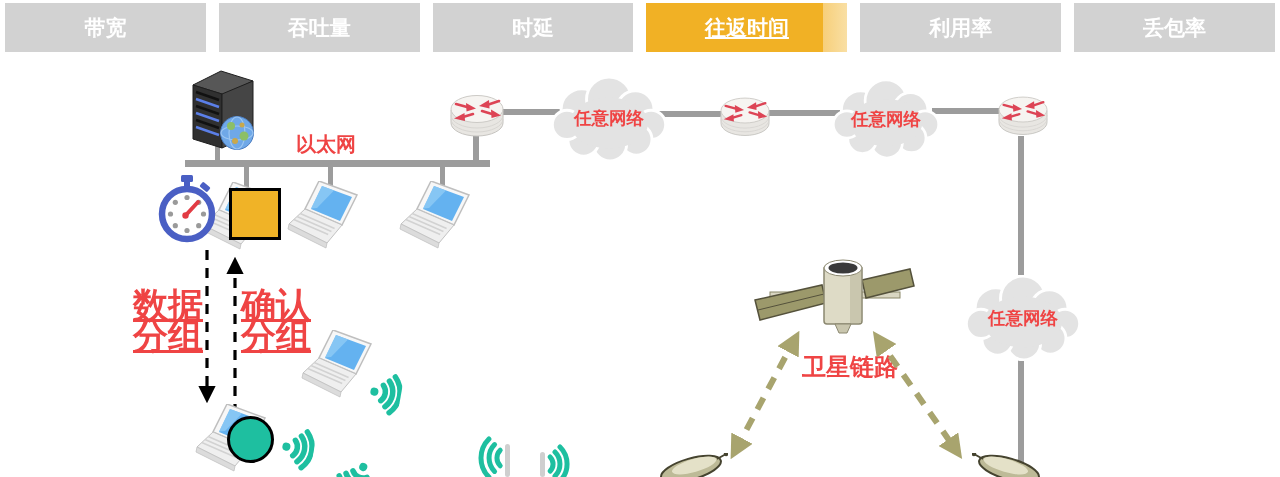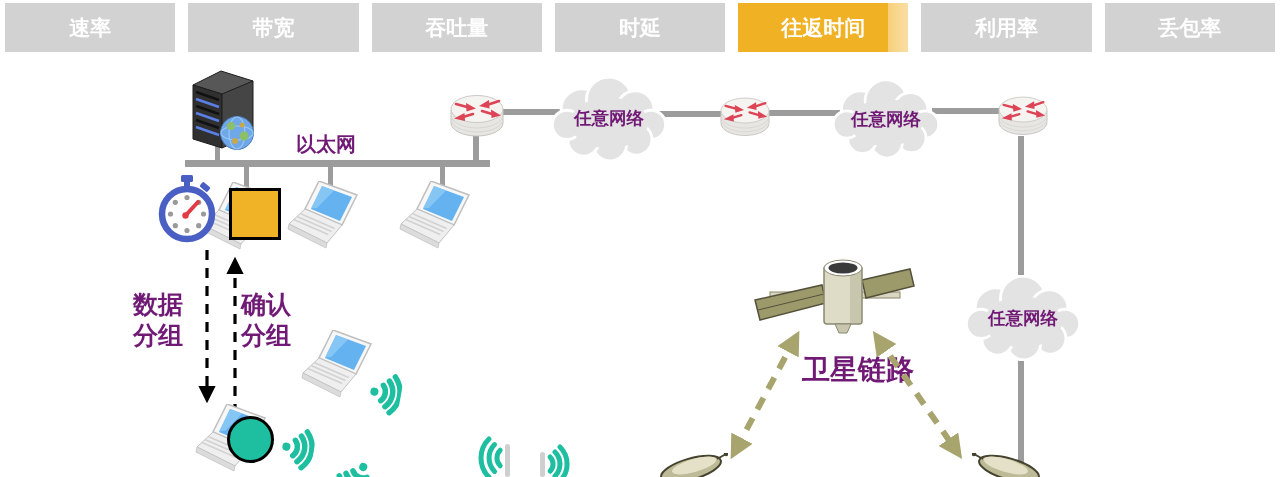--- a/index.html
+++ b/index.html
@@ -3,39 +3,38 @@
 <meta charset="utf-8">
 <style>
   html,body{margin:0;padding:0;background:#fff;}
   #screen{position:relative;width:1280px;height:477px;overflow:hidden;background:#fff;
           font-family:"Liberation Sans","DejaVu Sans",sans-serif;}
   
   .tabbar{position:absolute;left:0;top:3px;width:1280px;height:49px;display:flex;
           gap:13px;padding:0 5px;box-sizing:border-box;}
   .tab{flex:1;background:#D2D2D2;color:#fff;font-weight:bold;font-size:21px;
        display:flex;align-items:center;justify-content:center;cursor:pointer;}
-  .tab.active{background:linear-gradient(90deg,#F1B125 0%,#F1B125 88%,#F7CF7A 88%,#F9DFA4 100%);}
+  .tab.active{background:linear-gradient(90deg,#F1B125 0%,#F1B125 88%,#F7CF7A 88%,#F9DFA4 100%);text-decoration:underline;}
   
   .abs{position:absolute;}
   .gline{position:absolute;background:#9C9C9C;}
-  .lbl{position:absolute;color:#701a75;font-weight:bold;white-space:nowrap;}
+  .lbl{position:absolute;color:#ef4444;font-weight:bold;white-space:nowrap;}
   .cloud-lbl{font-size:17.5px;text-align:center;}
-  .pkt-lbl{font-size:25px;line-height:31px;}
+  .pkt-lbl{font-size:35px;line-height:31px;text-decoration:underline;}
   .square{position:absolute;background:#F0B327;border:3px solid #000;}
   .circle{position:absolute;background:#1EBFA0;border:3px solid #000;border-radius:50%;}
   .teal{color:#1EBFA0;}
   svg{display:block;overflow:visible;}
 </style>
 </head>
 <body>
 
 <div id="screen">
 
   <div class="tabbar">
-    <div class="tab">速率</div>
     <div class="tab">带宽</div>
     <div class="tab">吞吐量</div>
     <div class="tab">时延</div>
     <div class="tab active">往返时间</div>
     <div class="tab">利用率</div>
     <div class="tab">丢包率</div>
   </div>
 
   <svg width="0" height="0" style="position:absolute">
     <defs>
@@ -242,21 +241,21 @@
     <rect x="20" y="36" width="130" height="6" fill="#D9D6C2" stroke="#8A8768" stroke-width="1"></rect>
     <polygon points="5,44 72,29 76,47 10,64" fill="#9C996B" stroke="#54513B" stroke-width="1.5"></polygon>
     <line x1="8" y1="54" x2="74" y2="38" stroke="#54513B"></line>
     <polygon points="112,24 160,13 164,30 116,42" fill="#9C996B" stroke="#54513B" stroke-width="1.5"></polygon>
     <rect x="74" y="10" width="38" height="58" rx="3" fill="#DEDBC6" stroke="#8B8870" stroke-width="1.5"></rect>
     <rect x="100" y="11" width="11" height="56" fill="#C9C6AE"></rect>
     <ellipse cx="93" cy="12" rx="19" ry="8" fill="#FFF" stroke="#8B8870"></ellipse>
     <ellipse cx="93" cy="12" rx="14.5" ry="5.5" fill="#3A3A3A"></ellipse>
     <polygon points="85,68 101,68 97,77 89,77" fill="#C9C6AE" stroke="#8B8870"></polygon>
   </svg>
-  <div class="lbl" style="left:802px;top:351px;font-size:28px">卫星链路</div>
+  <div class="lbl" style="left:802px;top:351px;font-size:24px">卫星链路</div>
 
   <svg class="abs" style="left:710px;top:325px" width="270" height="152" viewBox="0 0 270 152">
     <defs>
       <marker id="mk-olive" viewBox="0 0 10 10" refX="7" refY="5" markerWidth="4" markerHeight="4" orient="auto">
         <path d="M0,0 L10,5 L0,10 z" fill="#A8A46E"></path>
       </marker>
       <marker id="mk-olive-s" viewBox="0 0 10 10" refX="7" refY="5" markerWidth="4" markerHeight="4" orient="auto-start-reverse">
         <path d="M0,0 L10,5 L0,10 z" fill="#A8A46E"></path>
       </marker>
     </defs>

